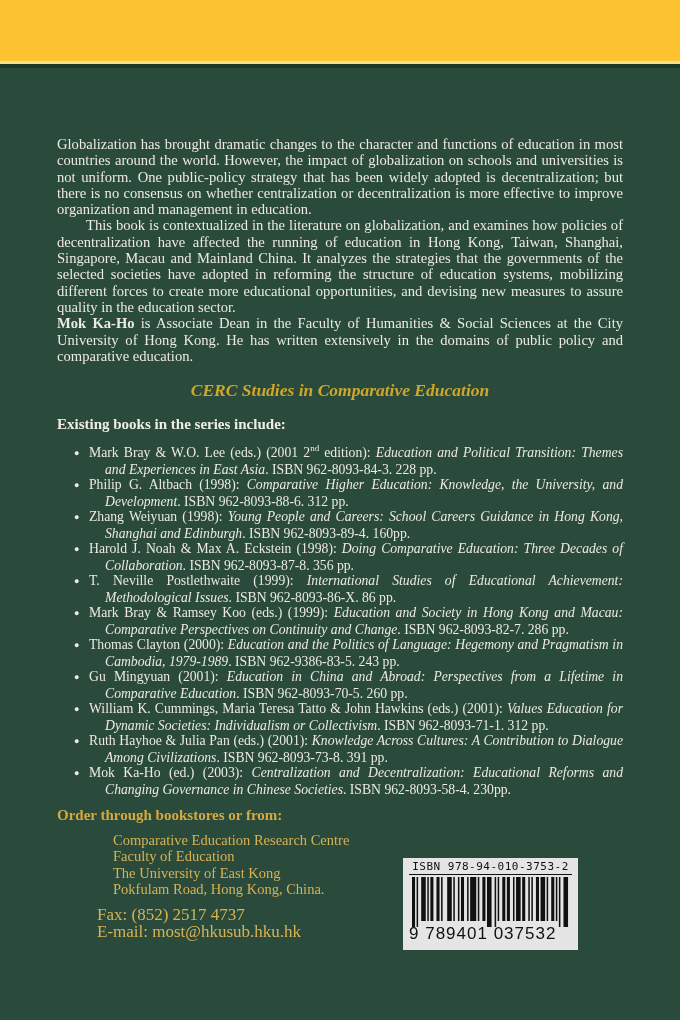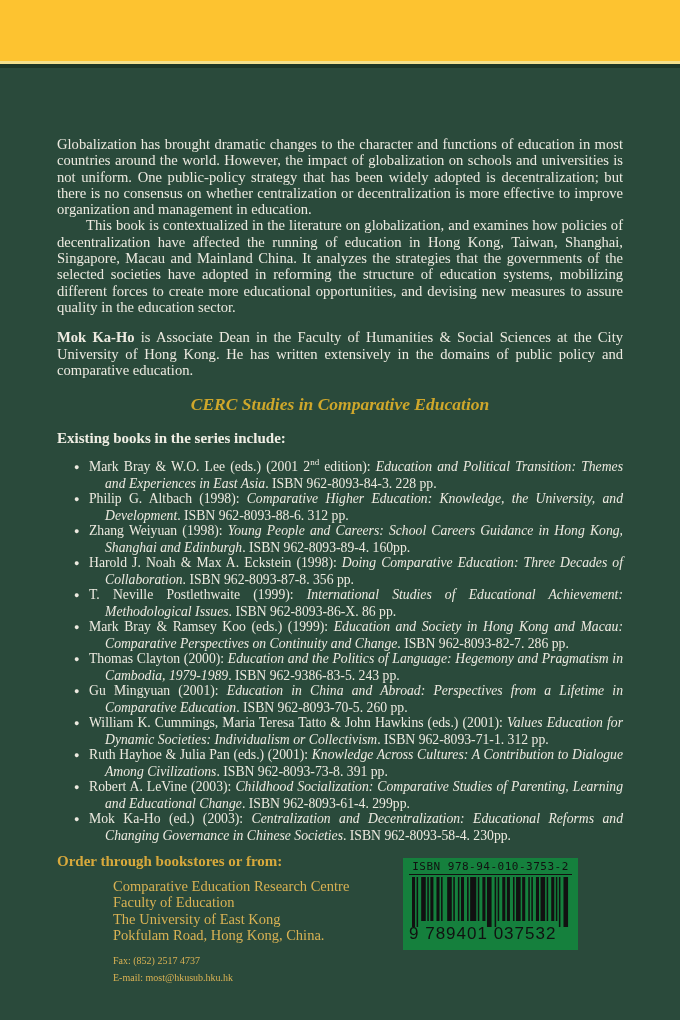--- a/index.html
+++ b/index.html
@@ -9,42 +9,42 @@
 
   .band-top{position:absolute;left:0;top:0;width:680px;height:61px;background:#FDC330;}
   .band-line-light{position:absolute;left:0;top:61px;width:680px;height:3px;background:#F2E08E;}
   .band-line-dark{position:absolute;left:0;top:64px;width:680px;height:4px;background:#1C3627;}
 
   .content{position:absolute;left:57px;top:68px;width:566px;color:#EDEAE0;}
 
   .para{font-size:14.6px;line-height:16.3px;text-align:justify;margin:0;}
   .para-first{margin-top:68px;}
   .para-indent{text-indent:29px;}
-  .author-para{margin-top:14px;}
+  .author-para{margin-top:0;}
   .author-bold{font-weight:bold;}
 
   .series-title{margin-top:16px;text-align:center;font-size:17.5px;line-height:20px;
                 font-weight:bold;font-style:italic;color:#CFA72B;}
   .series-subtitle{text-align:center;font-size:12.8px;line-height:15px;color:#EDEAE0;margin-top:1px;}
 
   .list-heading{margin-top:16px;font-size:15px;font-weight:bold;color:#F0EEE4;}
 
   .book-list{list-style:none;margin:12px 0 0 17px;padding:0;
              font-size:13.7px;line-height:15.5px;text-align:justify;}
   .book-list li{padding-left:31px;text-indent:-31px;margin:0;}
   .blt{display:inline-block;width:15px;text-indent:0;font-size:9px;vertical-align:1px;}
   .seg-i{font-style:italic;}
   .seg-sup{vertical-align:super;font-size:9px;line-height:0;}
 
   .order-heading{margin-top:10px;font-size:15px;font-weight:bold;color:#D8A93C;}
   .address{margin-top:8px;margin-left:56px;font-size:14.5px;line-height:16.3px;color:#D9B254;}
-  .contact{margin-top:10px;margin-left:56px;font-size:10px;line-height:16.3px;color:#D9B254;}
+  .contact{margin-top:10px;margin-left:40px;font-size:17px;line-height:16.3px;color:#D9B254;}
 
   .barcode-box{position:absolute;left:403px;top:858px;width:175px;height:92px;
-               background:#15803d;box-sizing:border-box;padding:2px 6px 0 6px;
+               background:#e5e5e5;box-sizing:border-box;padding:2px 6px 0 6px;
                display:flex;flex-direction:column;align-items:center;}
   .barcode-isbn{font-family:"DejaVu Sans Mono",monospace;font-size:11px;line-height:13px;
                 color:#111;letter-spacing:0.5px;white-space:nowrap;border-bottom:1px solid #111;
                 width:100%;text-align:center;padding-bottom:1px;}
   .barcode-bars{margin-top:2px;}
   .barcode-digits{font-family:Liberation Sans, sans-serif;font-size:17px;line-height:18px;
                   color:#111;letter-spacing:1px;white-space:nowrap;margin-top:-2px;align-self:flex-start;}
 </style>
 </head>
 <body>
@@ -70,21 +70,20 @@
         <li><span class="blt">●</span><span>Mark Bray &amp; W.O. Lee (eds.) (2001 2</span><span class="seg-sup">nd</span><span> edition): </span><span class="seg-i">Education and Political Transition: Themes and Experiences in East Asia</span><span>. ISBN 962-8093-84-3. 228 pp.</span></li>
         <li><span class="blt">●</span><span>Philip G. Altbach (1998): </span><span class="seg-i">Comparative Higher Education: Knowledge, the University, and Development</span><span>. ISBN 962-8093-88-6. 312 pp.</span></li>
         <li><span class="blt">●</span><span>Zhang Weiyuan (1998): </span><span class="seg-i">Young People and Careers: School Careers Guidance in Hong Kong, Shanghai and Edinburgh</span><span>. ISBN 962-8093-89-4. 160pp.</span></li>
         <li><span class="blt">●</span><span>Harold J. Noah &amp; Max A. Eckstein (1998): </span><span class="seg-i">Doing Comparative Education: Three Decades of Collaboration</span><span>. ISBN 962-8093-87-8. 356 pp.</span></li>
         <li><span class="blt">●</span><span>T. Neville Postlethwaite (1999): </span><span class="seg-i">International Studies of Educational Achievement: Methodological Issues</span><span>. ISBN 962-8093-86-X. 86 pp.</span></li>
         <li><span class="blt">●</span><span>Mark Bray &amp; Ramsey Koo (eds.) (1999): </span><span class="seg-i">Education and Society in Hong Kong and Macau: Comparative Perspectives on Continuity and Change</span><span>. ISBN 962-8093-82-7. 286 pp.</span></li>
         <li><span class="blt">●</span><span>Thomas Clayton (2000): </span><span class="seg-i">Education and the Politics of Language: Hegemony and Pragmatism in Cambodia, 1979-1989</span><span>. ISBN 962-9386-83-5. 243 pp.</span></li>
         <li><span class="blt">●</span><span>Gu Mingyuan (2001): </span><span class="seg-i">Education in China and Abroad: Perspectives from a Lifetime in Comparative Education</span><span>. ISBN 962-8093-70-5. 260 pp.</span></li>
         <li><span class="blt">●</span><span>William K. Cummings, Maria Teresa Tatto &amp; John Hawkins (eds.) (2001): </span><span class="seg-i">Values Education for Dynamic Societies: Individualism or Collectivism</span><span>. ISBN 962-8093-71-1. 312 pp.</span></li>
         <li><span class="blt">●</span><span>Ruth Hayhoe &amp; Julia Pan (eds.) (2001): </span><span class="seg-i">Knowledge Across Cultures: A Contribution to Dialogue Among Civilizations</span><span>. ISBN 962-8093-73-8. 391 pp.</span></li>
-        <li><span class="blt">●</span><span>Robert A. LeVine (2003): </span><span class="seg-i">Childhood Socialization: Comparative Studies of Parenting, Learning and Educational Change</span><span>. ISBN 962-8093-61-4. 299pp.</span></li>
         <li><span class="blt">●</span><span>Mok Ka-Ho (ed.) (2003): </span><span class="seg-i">Centralization and Decentralization: Educational Reforms and Changing Governance in Chinese Societies</span><span>. ISBN 962-8093-58-4. 230pp.</span></li>
       </ul>
 
     <div class="order-heading">Order through bookstores or from:</div>
 
     <div class="address">
       <div>Comparative Education Research Centre</div>
       <div>Faculty of Education</div>
       <div>The University of East Kong</div>
       <div>Pokfulam Road, Hong Kong, China.</div>

